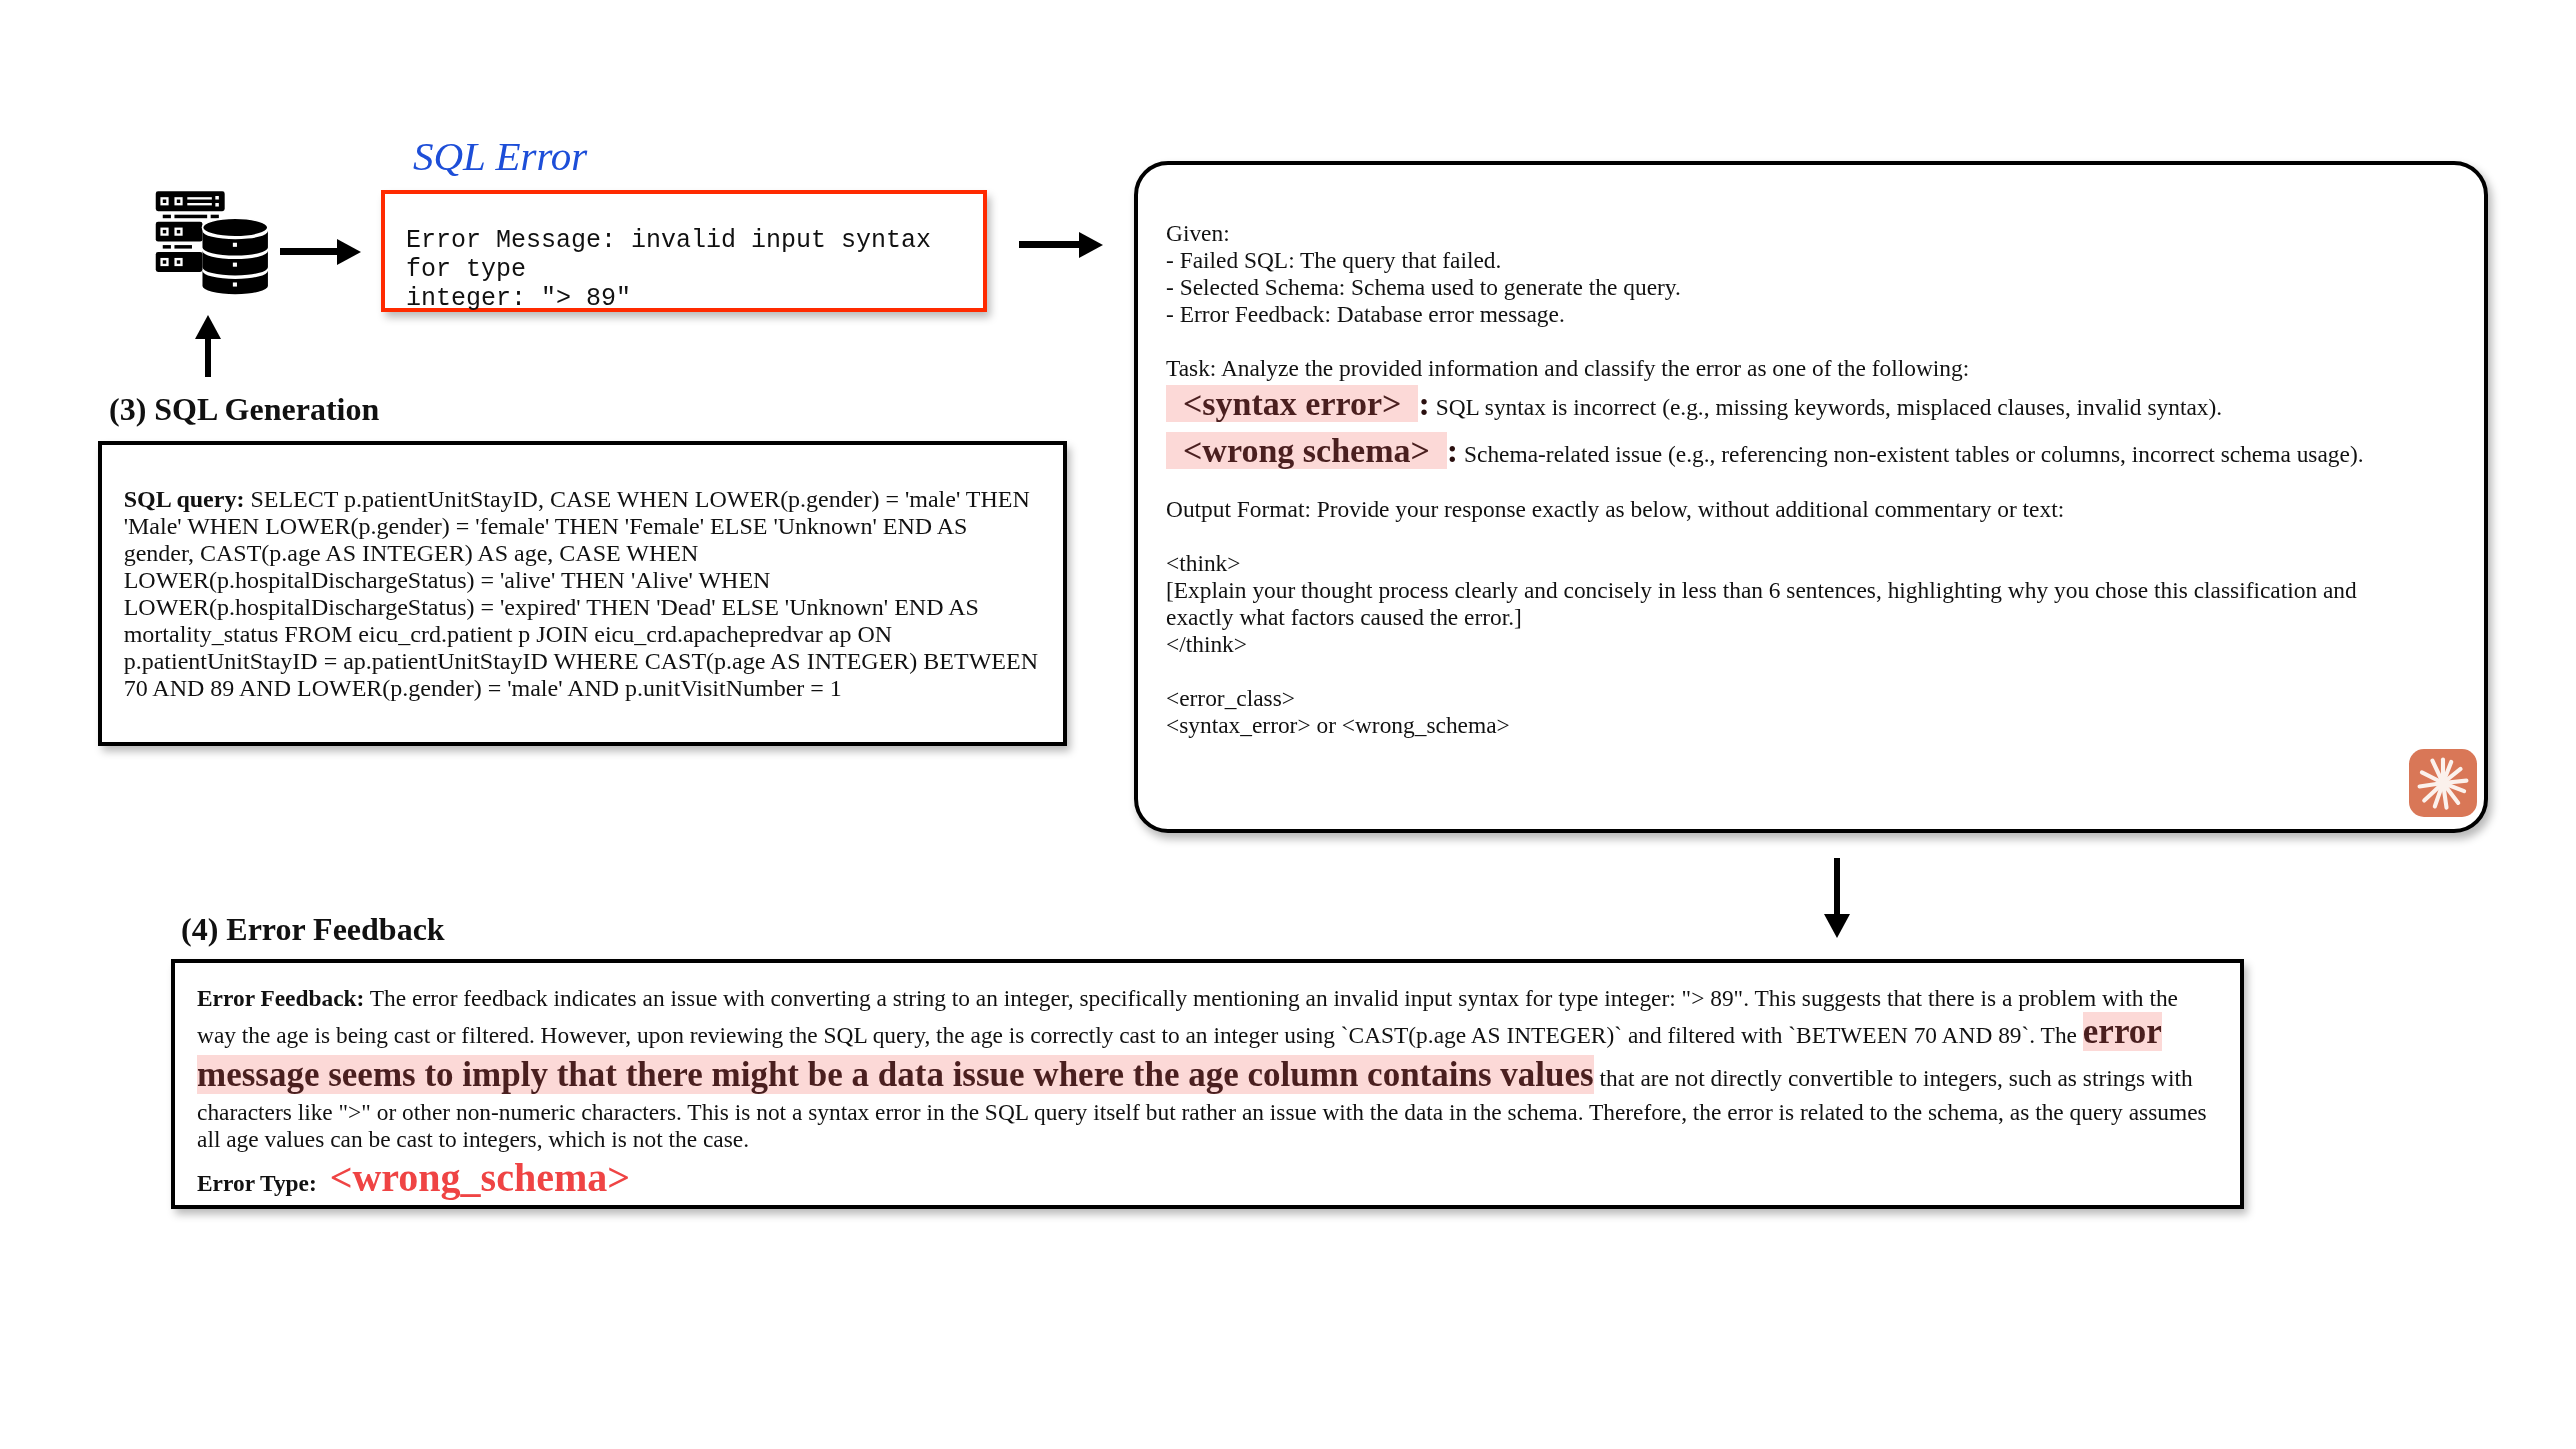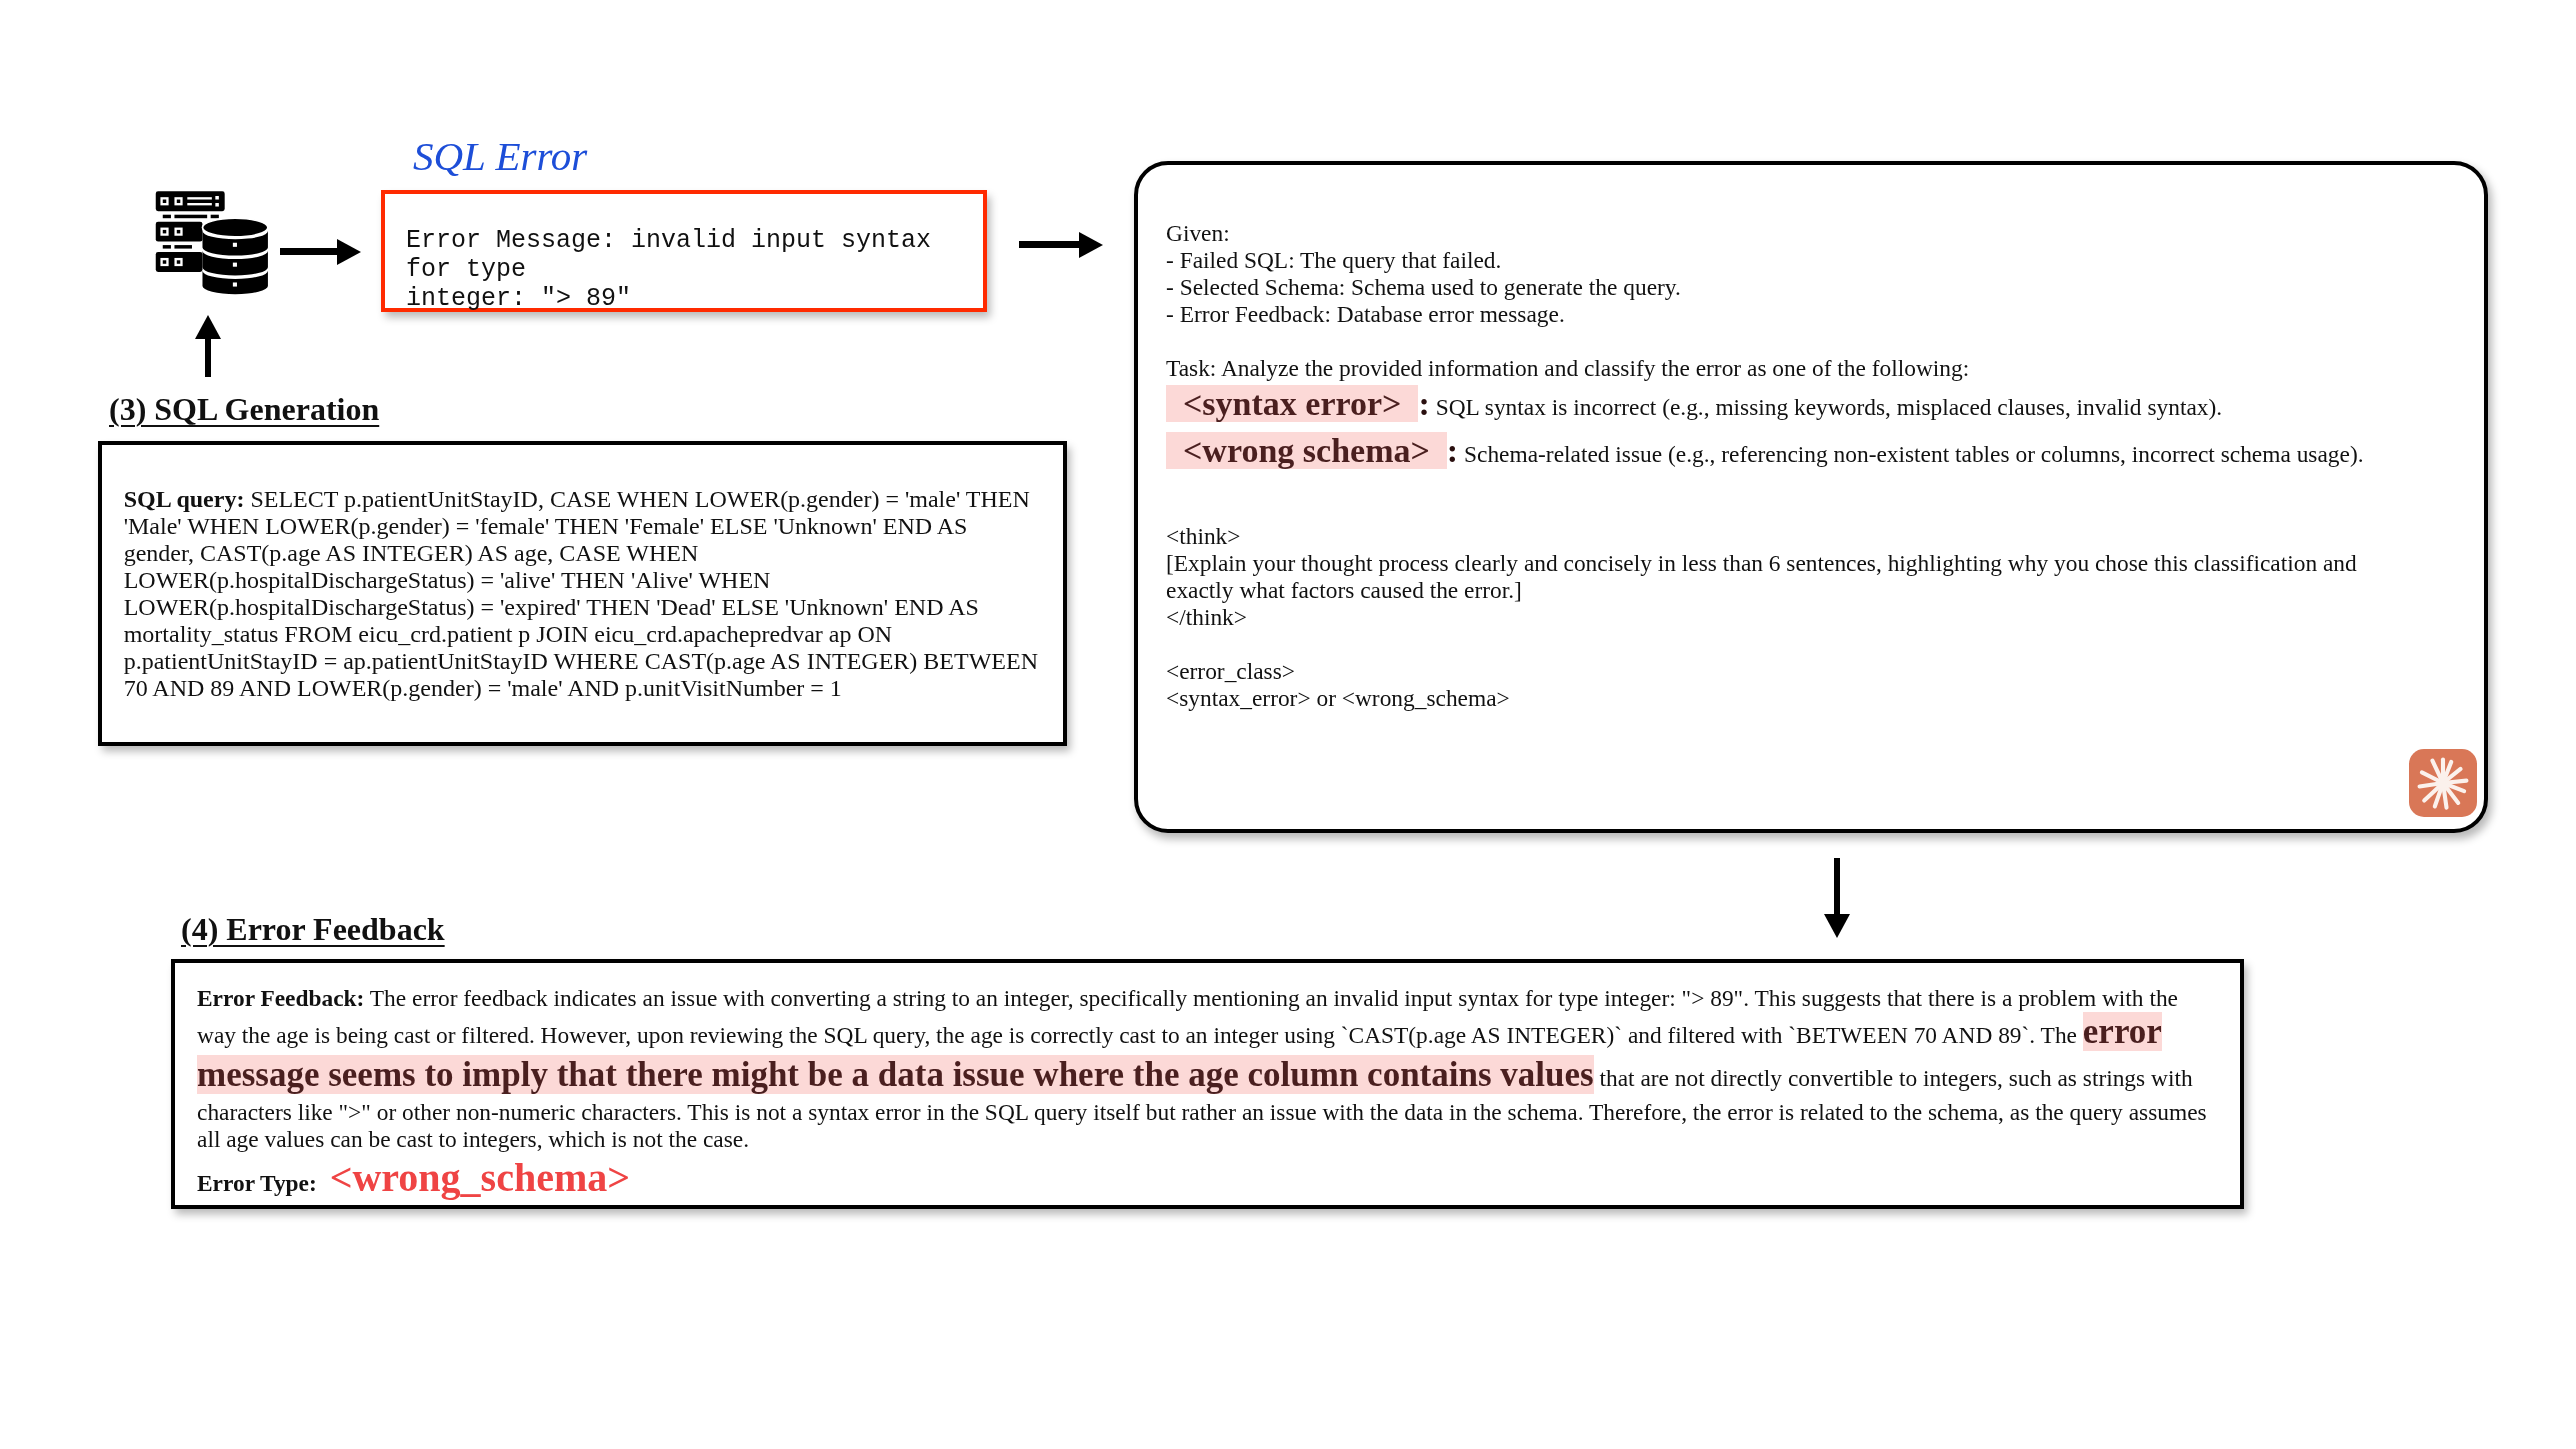--- a/index.html
+++ b/index.html
@@ -37,21 +37,21 @@
   .p-line { white-space: nowrap; }
   .gap { height: 27px; }
   .tag-hl { background: #fcd9d7; color: #4a1f1f; font-weight: bold; font-size: 34px; line-height: 37px; padding: 0 17px; }
   .tag-colon { font-weight: bold; font-size: 34px; color: #2a0f0f; }
   .cls-row { line-height: 43px; white-space: nowrap; }
 
   
   #logo { left: 2409px; top: 749px; width: 68px; height: 68px; border-radius: 15px; background: #d97757; }
 
   
-  .section-label { font-weight: bold; font-size: 32px; text-decoration: underline; text-decoration-thickness: 2.3px; text-underline-offset: 4.7px; line-height: 1; white-space: nowrap; }
+  .section-label { font-weight: bold; font-size: 32px; text-decoration-thickness: 2.3px; text-underline-offset: 4.7px; line-height: 1; white-space: nowrap; }
   #sql-gen-label { left: 109px; top: 393px; }
   #feedback-label { left: 181px; top: 913px; }
 
   
   #sql-box { left: 98px; top: 441px; width: 961px; height: 297px; border: 4.1px solid #000; background: #fff; }
   #sql-box .txt { position: absolute; left: 21.7px; top: 41px; right: 23px; font-size: 24px; line-height: 27px; }
 
   
   #feedback-box { left: 171px; top: 959px; width: 2065px; height: 242px; border: 4.1px solid #000; background: #fff; }
   #feedback-box .txt { position: absolute; left: 22px; top: 22px; right: 22px; font-size: 23.4px; line-height: 27.5px; }
@@ -128,20 +128,21 @@
     <div class="p-line">Task: Analyze the provided information and classify the error as one of the following:</div>
     <div class="cls-row">
       <span class="tag-hl">&lt;syntax error&gt;</span><span class="tag-colon">:</span>
       <span>SQL syntax is incorrect (e.g., missing keywords, misplaced clauses, invalid syntax).</span>
     </div>
     <div class="cls-row">
       <span class="tag-hl">&lt;wrong schema&gt;</span><span class="tag-colon">:</span>
       <span>Schema-related issue (e.g., referencing non-existent tables or columns, incorrect schema usage).</span>
     </div>
     <div class="gap" style="height:20px"></div>
+    <div class="p-line">Output Format: Provide your response exactly as below, without additional commentary or text:</div>
     <div class="gap"></div>
     <div class="p-line">&lt;think&gt;</div>
     <div style="padding-right:47px">[Explain your thought process clearly and concisely in less than 6 sentences, highlighting why you chose this classification and exactly what factors caused the error.]</div>
     <div class="p-line">&lt;/think&gt;</div>
     <div class="gap"></div>
     <div class="p-line">&lt;error_class&gt;</div>
     <div class="p-line">&lt;syntax_error&gt; or &lt;wrong_schema&gt;</div>
   </div>
 </div>
 

